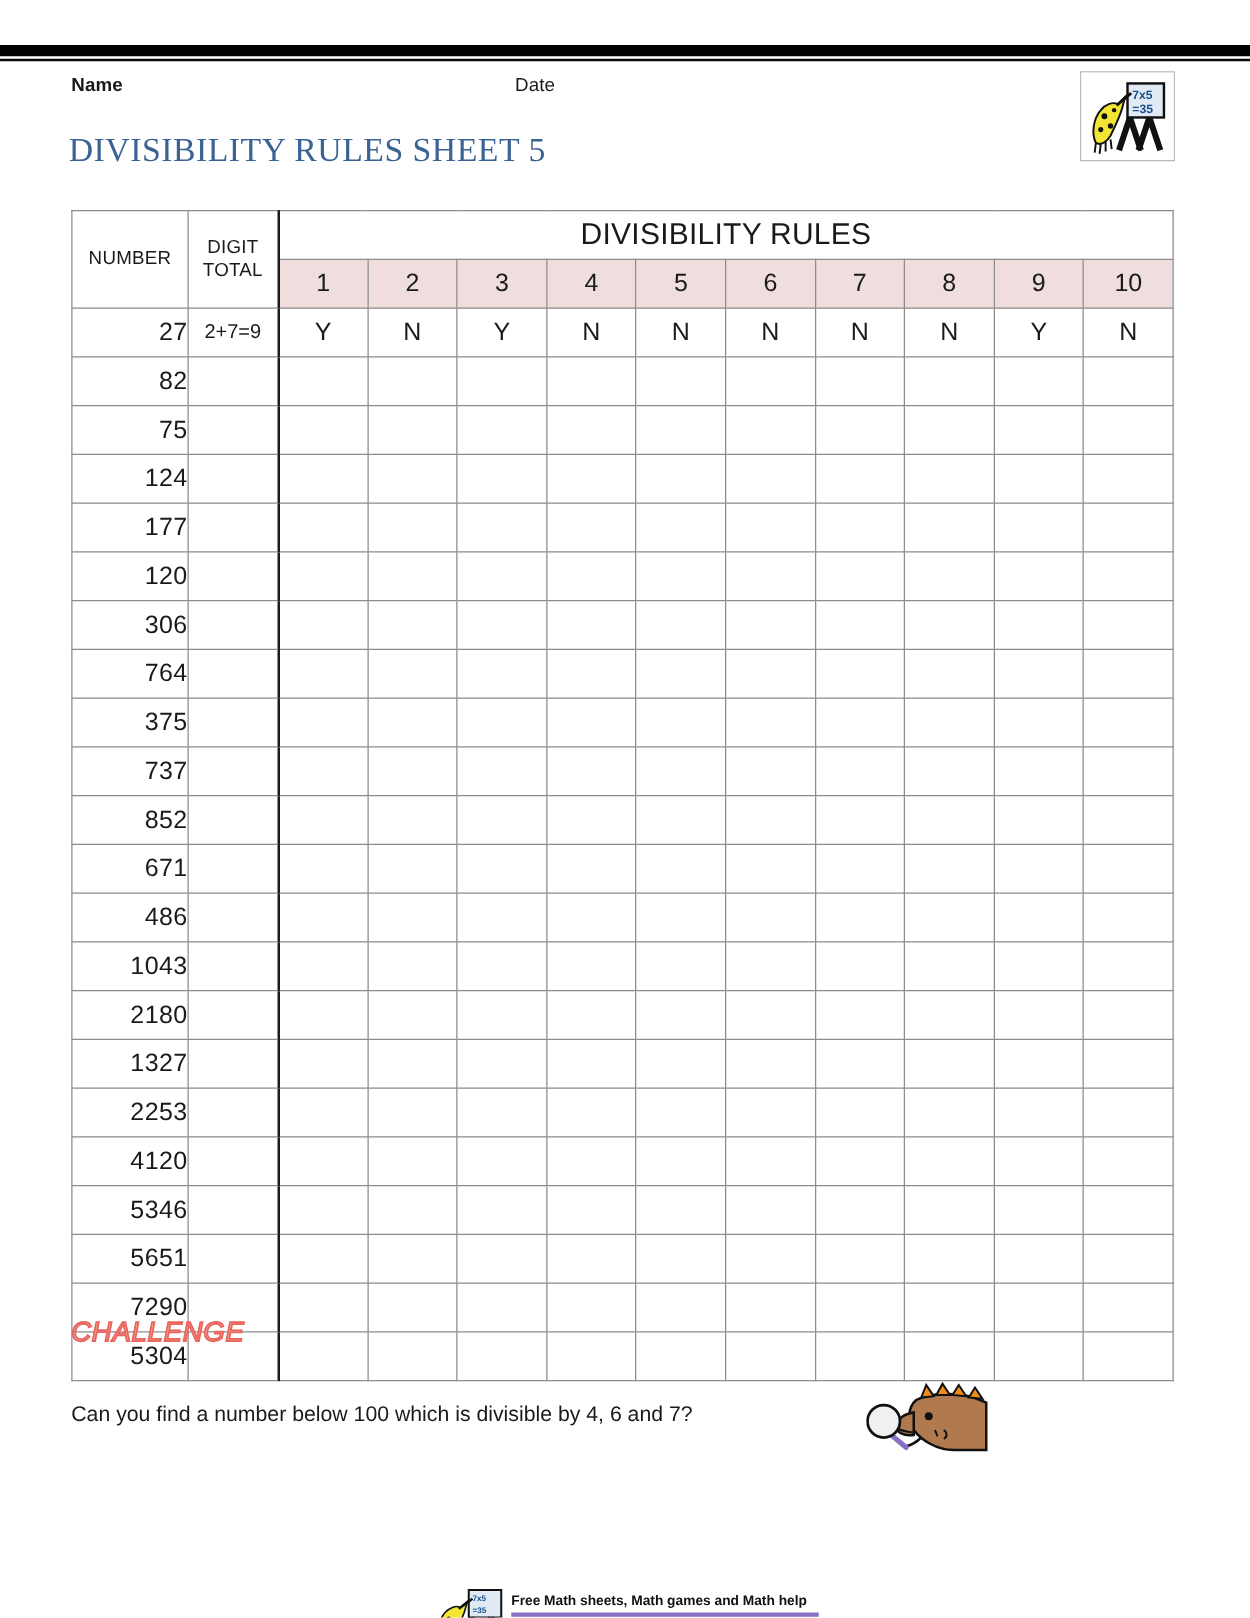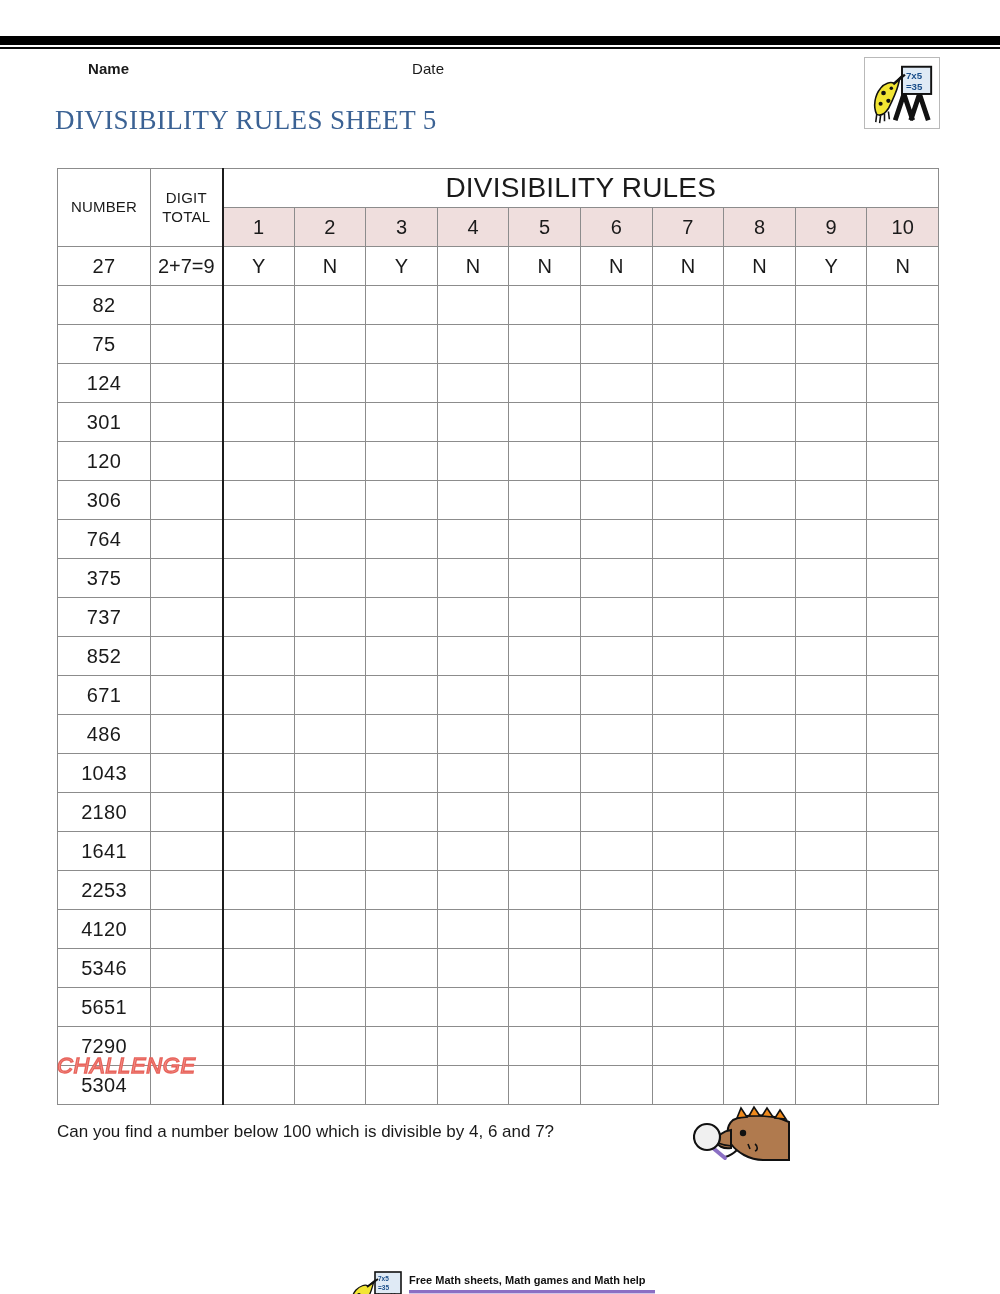--- a/index.html
+++ b/index.html
@@ -33,21 +33,20 @@
   
   .meta-row {
     position: absolute;
     left: 57px; top: 60px;
     width: 880px; height: 20px;
   }
   .meta-name {
     position: absolute; left: 0; top: 0;
     font-size: 15px; font-weight: 600; letter-spacing: .1px;
     color: #1a1a1a;
-    margin-left: 31px;
   }
   .meta-date {
     position: absolute; left: 355px; top: 0;
     font-size: 15px; font-weight: 400; letter-spacing: .1px;
     color: #1a1a1a;
   }
 
   
   .brand-logo {
     position: absolute;
@@ -93,40 +92,41 @@
   .col-rule    { width: 71.6px; }
 
   th.h-number, th.h-digits {
     height: 76px;
     font-size: 15px;
     line-height: 1.25;
     letter-spacing: .2px;
   }
   th.h-rules-span {
     height: 38px;
-    font-size: 28px;
+    font-size: 24px;
     letter-spacing: .2px;
   }
   th.h-rule-num {
     height: 38px;
     font-size: 20px;
     background: #efdedd;
   }
 
   
   .sep-left  { border-left: 2px solid #1c1c1c !important; }
 
   td.c-number {
     height: 38px;
     font-size: 20px;
     letter-spacing: .3px;
+    text-align: right;
   }
   td.c-digits {
     height: 38px;
-    font-size: 20px;
+    font-size: 16px;
   }
   td.c-cell {
     height: 38px;
     font-size: 20px;
   }
 
   
   .challenge-title {
     position: absolute;
     left: 57px; top: 1053px;
@@ -283,21 +283,21 @@
         <td class="c-cell"></td>
         <td class="c-cell"></td>
         <td class="c-cell"></td>
         <td class="c-cell"></td>
         <td class="c-cell"></td>
         <td class="c-cell"></td>
         <td class="c-cell"></td>
         <td class="c-cell"></td>
       </tr>
       <tr>
-        <td class="c-number">301</td>
+        <td class="c-number">177</td>
         <td class="c-digits"></td>
         <td class="c-cell sep-left"></td>
         <td class="c-cell"></td>
         <td class="c-cell"></td>
         <td class="c-cell"></td>
         <td class="c-cell"></td>
         <td class="c-cell"></td>
         <td class="c-cell"></td>
         <td class="c-cell"></td>
         <td class="c-cell"></td>
@@ -437,21 +437,21 @@
         <td class="c-cell"></td>
         <td class="c-cell"></td>
         <td class="c-cell"></td>
         <td class="c-cell"></td>
         <td class="c-cell"></td>
         <td class="c-cell"></td>
         <td class="c-cell"></td>
         <td class="c-cell"></td>
       </tr>
       <tr>
-        <td class="c-number">1641</td>
+        <td class="c-number">1327</td>
         <td class="c-digits"></td>
         <td class="c-cell sep-left"></td>
         <td class="c-cell"></td>
         <td class="c-cell"></td>
         <td class="c-cell"></td>
         <td class="c-cell"></td>
         <td class="c-cell"></td>
         <td class="c-cell"></td>
         <td class="c-cell"></td>
         <td class="c-cell"></td>

